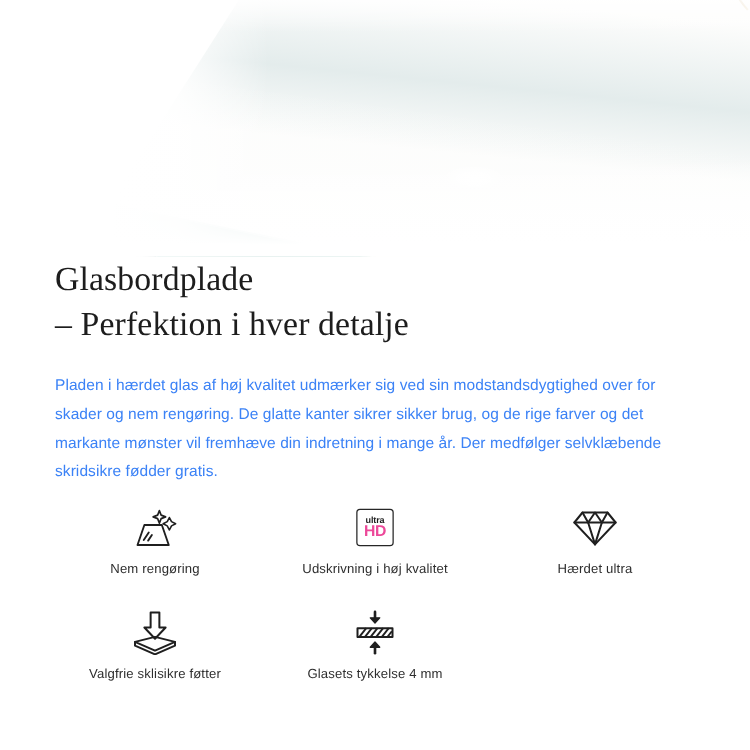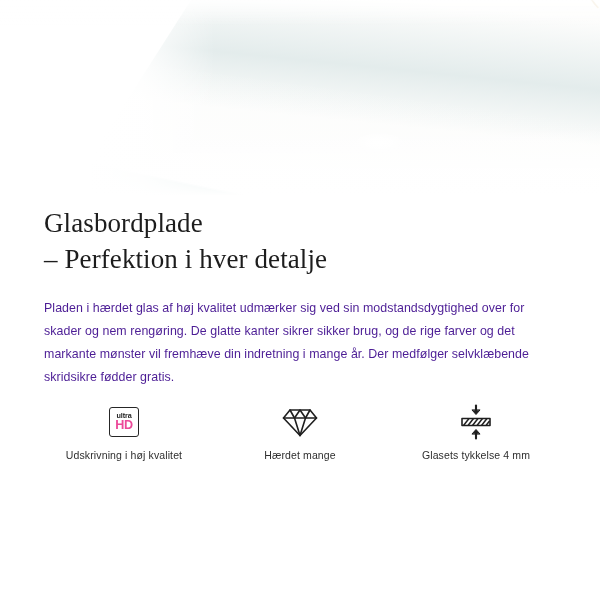--- a/index.html
+++ b/index.html
@@ -132,21 +132,21 @@
     font-weight: 400;
     letter-spacing: 0.1px;
     white-space: pre-line;
   }
 
   #body-text {
     margin-top: 20px;
     width: 505px;
     font-size: 12.4px;
     line-height: 23px;
-    color: #4c1d95;
+    color: #3b82f6;
     letter-spacing: 0.06px;
   }
 
   
   #features {
     position: absolute;
     left: 36px;
     top: 400px;
     width: 528px;
     display: grid;
@@ -275,20 +275,32 @@
   </div>
 
   <div id="copy">
     <h1 id="headline">Glasbordplade
 – Perfektion i hver detalje</h1>
     <p id="body-text">Pladen i hærdet glas af høj kvalitet udmærker sig ved sin modstandsdygtighed over for skader og nem rengøring. De glatte kanter sikrer sikker brug, og de rige farver og det markante mønster vil fremhæve din indretning i mange år. Der medfølger selvklæbende skridsikre fødder gratis.</p>
   </div>
 
   <div id="features">
 
+    <div class="feature">
+      <div class="feature-icon">
+        <svg width="40" height="34" viewBox="0 0 40 34" fill="none" stroke="#1f1f1f" stroke-width="1.5" stroke-linejoin="round" stroke-linecap="round">
+          <path d="M6 31 L11.5 15 L25.5 15 L31 31 Z"></path>
+          <path d="M11 27 L15 21"></path>
+          <path d="M14.5 27.5 L17.5 23"></path>
+          <path d="M23.5 3.5 L24.9 7.1 L28.5 8.5 L24.9 9.9 L23.5 13.5 L22.1 9.9 L18.5 8.5 L22.1 7.1 Z" stroke-width="1.3"></path>
+          <path d="M31.5 9 L33.2 12.3 L36.5 14 L33.2 15.7 L31.5 19 L29.8 15.7 L26.5 14 L29.8 12.3 Z" stroke-width="1.3"></path>
+        </svg>
+      </div>
+      <div class="feature-label">Nem rengøring</div>
+    </div>
 
     <div class="feature">
       <div class="feature-icon">
         <div class="hd-badge">
           <span class="hd-small">ultra</span>
           <span class="hd-big">HD</span>
         </div>
       </div>
       <div class="feature-label">Udskrivning i høj kvalitet</div>
     </div>
@@ -297,23 +309,33 @@
     <div class="feature">
       <div class="feature-icon">
         <svg width="38" height="32" viewBox="0 0 38 32" fill="none" stroke="#1f1f1f" stroke-width="1.6" stroke-linejoin="round" stroke-linecap="round">
           <path d="M9 4 L29 4 L35.5 12 L19 29.5 L2.5 12 Z"></path>
           <path d="M2.5 12 L35.5 12"></path>
           <path d="M9 4 L13.5 12 L19 29.5"></path>
           <path d="M29 4 L24.5 12 L19 29.5"></path>
           <path d="M13.5 12 L19 4 L24.5 12"></path>
         </svg>
       </div>
-      <div class="feature-label">Hærdet mange</div>
-    </div>
-
+      <div class="feature-label">Hærdet ultra</div>
+    </div>
+
+    <div class="feature">
+      <div class="feature-icon">
+        <svg width="40" height="36" viewBox="0 0 40 36" fill="none" stroke="#1f1f1f" stroke-width="1.6" stroke-linejoin="round" stroke-linecap="round">
+          <path d="M16.5 2 L23.5 2 L23.5 14 L28.5 14 L20 23 L11.5 14 L16.5 14 Z"></path>
+          <path d="M20 21.5 L36 25.5 L20 32.5 L4 25.5 Z"></path>
+          <path d="M4 25.5 L4 28.5 L20 35.5 L36 28.5 L36 25.5"></path>
+        </svg>
+      </div>
+      <div class="feature-label">Valgfrie sklisikre føtter</div>
+    </div>
 
     <div class="feature">
       <div class="feature-icon">
         <svg width="40" height="36" viewBox="0 0 40 36" fill="none" stroke="#1f1f1f" stroke-width="1.5" stroke-linejoin="round" stroke-linecap="round">
           <path d="M20 1.5 L20 7.5" stroke-width="2.1"></path>
           <path d="M16.2 6.2 L20 10.5 L23.8 6.2 Z" fill="#1f1f1f" stroke-width="1"></path>
           <path d="M20 34.5 L20 28.5" stroke-width="2.1"></path>
           <path d="M16.2 29.8 L20 25.5 L23.8 29.8 Z" fill="#1f1f1f" stroke-width="1"></path>
           <rect x="6" y="14.5" width="28" height="7" stroke-width="1.6"></rect>
           <g stroke-width="1.5" stroke-linecap="butt">

